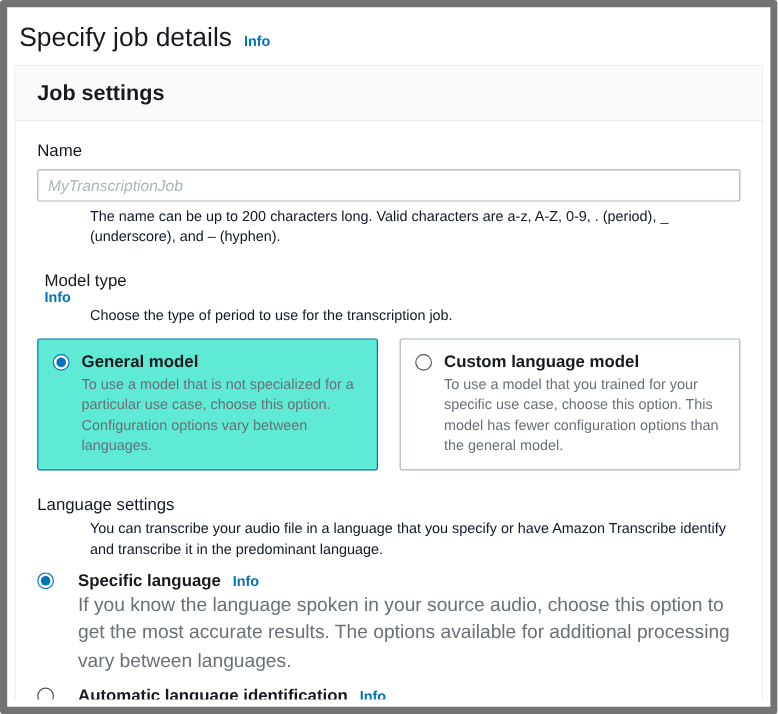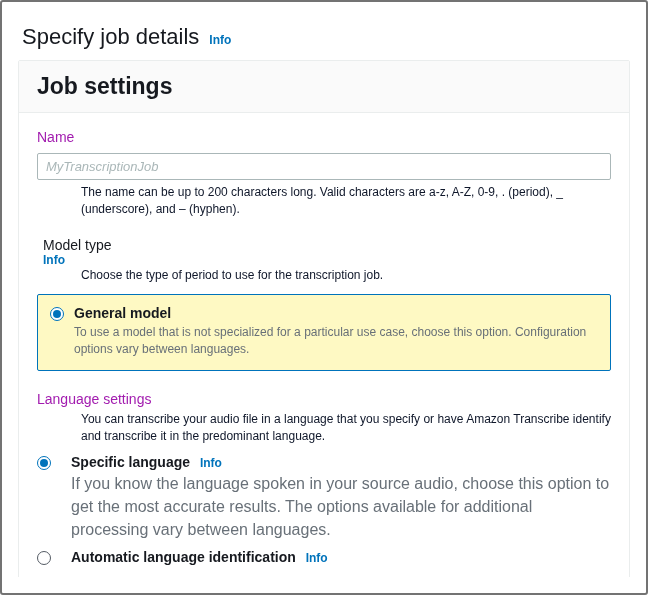--- a/index.html
+++ b/index.html
@@ -6,57 +6,57 @@
   body {
     font-family: "Amazon Ember", "Helvetica Neue", Arial, sans-serif;
     background: #fff;
     color: #16191f;
     font-size: 14px;
     width: 648px;
     height: 595px;
     overflow: hidden;
   }
   .frame{
-    width:648px;height:595px;border:2px solid #737373;border-radius:3px;
-    padding:16px;background:#fff;
+    width:648px;height:595px;border:6px solid #737373;border-radius:3px;
+    padding:6px;background:#fff;
   }
   .inner{
     width:100%;height:100%;overflow:hidden;
   }
   .page-header{
     padding:6px 4px 10px 4px;
     display:flex;align-items:baseline;gap:10px;
   }
   .page-header h1{font-size:22px;font-weight:400;color:#16191f;}
   .info-link{color:#0073bb;font-size:12px;font-weight:700;cursor:pointer;}
   .info-link-sm{color:#0073bb;font-size:12px;font-weight:700;cursor:pointer;margin-left:6px;}
   .panel{
     border:1px solid #eaeded;background:#fff;border-radius:2px;
     box-shadow:0 1px 1px rgba(0,0,0,.05);
   }
   .panel-header{
     background:#fafafa;padding:12px 18px;border-bottom:1px solid #eaeded;
   }
-  .panel-header h2{font-size:23px;font-weight:700;}
+  .panel-header h2{font-size:18px;font-weight:700;}
   .panel-body{padding:16px 18px 8px 18px;}
-  .field-label{font-size:14px;font-weight:400;color:#a21caf;margin-bottom:4px;}
+  .field-label{font-size:14px;font-weight:400;color:#0f172a;margin-bottom:4px;}
   .helper{font-size:12px;color:#0f172a;line-height:1.45;margin-left:44px;}
   .text-input{
     width:100%;border:1px solid #aab7b8;border-radius:2px;
     padding:5px 8px;font-size:13px;color:#701a75;outline:none;
   }
   .text-input::placeholder{color:#aab7b8;font-style:italic;}
   .section-title{font-size:14px;color:#16191f;display:flex;align-items:baseline;flex-direction:column;}
   .section-title .lbl{font-weight:400;}
   .model-row{display:flex;gap:18px;margin-top:10px;}
   .tile{
     flex:1;border:1px solid #aab7b8;border-radius:2px;padding:10px 12px 12px 12px;
     background:#fff;cursor:pointer;display:flex;gap:10px;align-items:flex-start;
   }
-  .tile.selected{border-color:#0073bb;background:#fef9c3;}
+  .tile.selected{border-color:#0073bb;background:#5eead4;}
   .radio{
     width:14px;height:14px;border:1px solid #545b64;border-radius:50%;
     flex-shrink:0;margin-top:2px;display:flex;align-items:center;justify-content:center;
     background:#fff;
   }
   .radio.checked{border-color:#0073bb;}
   .radio.checked::after{content:"";width:8px;height:8px;border-radius:50%;background:#0073bb;}
   .tile-title{font-size:14px;font-weight:700;margin-bottom:3px;}
   .tile-desc{font-size:12px;color:#687078;line-height:1.4;}
   .lang-settings{margin-top:20px;}
@@ -105,20 +105,27 @@
         <div class="helper">Choose the type of period to use for the transcription job.</div>
 
         <div class="model-row">
           <div class="tile selected">
             <div class="radio checked"></div>
             <div>
               <div class="tile-title">General model</div>
               <div class="tile-desc">To use a model that is not specialized for a particular use case, choose this option. Configuration options vary between languages.</div>
             </div>
           </div>
+          <div class="tile">
+            <div class="radio"></div>
+            <div>
+              <div class="tile-title">Custom language model</div>
+              <div class="tile-desc">To use a model that you trained for your specific use case, choose this option. This model has fewer configuration options than the general model.</div>
+            </div>
+          </div>
         </div>
 
         
         <div class="lang-settings">
           <div class="field-label">Language settings</div>
           <div class="helper">You can transcribe your audio file in a language that you specify or have Amazon Transcribe identify and transcribe it in the predominant language.</div>
 
           <div class="radio-block">
             <div class="rb checked"></div>
             <div class="rb-body">

